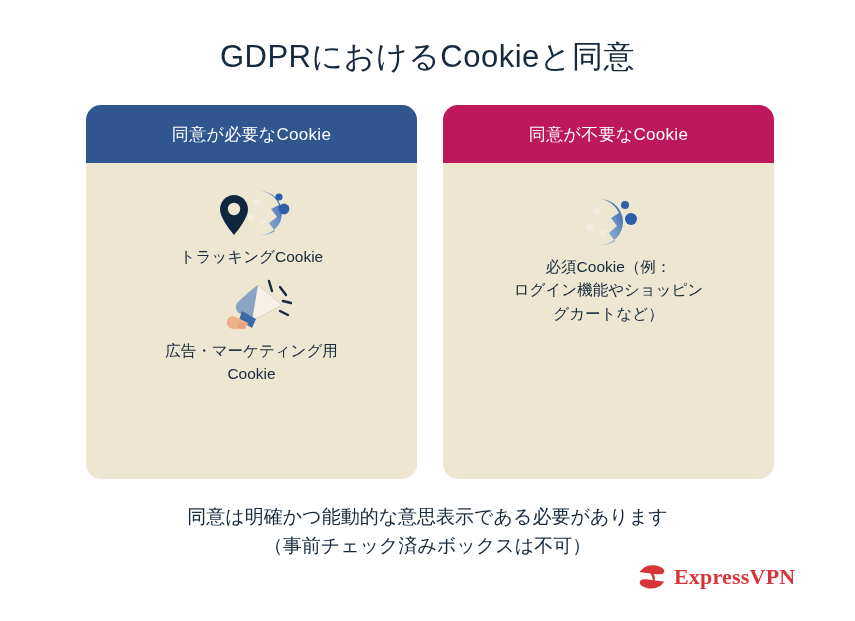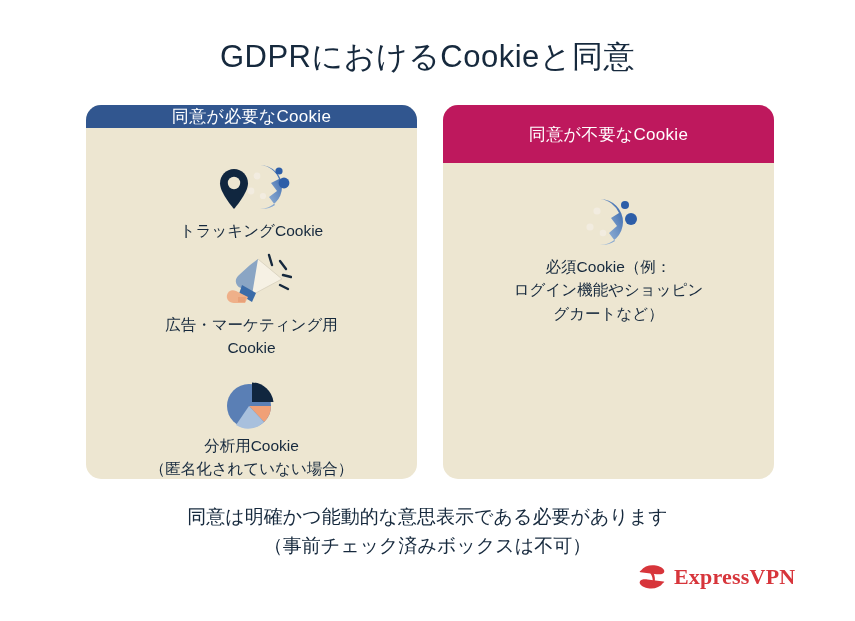--- a/index.html
+++ b/index.html
@@ -47,21 +47,21 @@
   }
   .card-header.blue{background:#31568f;}
   .card-header.orange{background:#be185d;}
 
   .card-body{
     flex:1;
     display:flex;
     flex-direction:column;
     align-items:center;
   }
-  .card-body.left{padding-top:32px;}
+  .card-body.left{padding-top:23px;}
   .card-body.right{padding-top:32px;}
 
   .entry{
     display:flex;
     flex-direction:column;
     align-items:center;
     width:100%;
   }
   .entry .icon-wrap{
     display:flex;align-items:center;justify-content:center;
@@ -155,32 +155,20 @@
                 <path d="M68 8 L74 16"></path>
                 <path d="M71 22 L79 24"></path>
                 <path d="M68 32 L76 36"></path>
               </g>
             </svg>
           </div>
           <div class="entry-label">広告・マーケティング用
 Cookie</div>
         </div>
 
-        <div class="entry analytics">
-          <div class="icon-wrap">
-            <svg width="72" height="50" viewBox="0 0 72 50">
-              <circle cx="33" cy="25" r="22" fill="#5a7fb5"></circle>
-              <path d="M33 25 L55 25 A22 22 0 0 1 48 41 Z" fill="#f0a077"></path>
-              <path d="M33 25 L48 41 A22 22 0 0 1 20 44 Z" fill="#a8c0dd"></path>
-              <path d="M36 21 L36 1.5 A22 22 0 0 1 57.5 21 Z" fill="#10263f"></path>
-            </svg>
-          </div>
-          <div class="entry-label">分析用Cookie
-（匿名化されていない場合）</div>
-        </div>
 
       </div>
     </div>
 
     <div class="card">
       <div class="card-header orange">同意が不要なCookie</div>
 
       <div class="card-body right">
         <div class="entry essential">
           <div class="icon-wrap">

